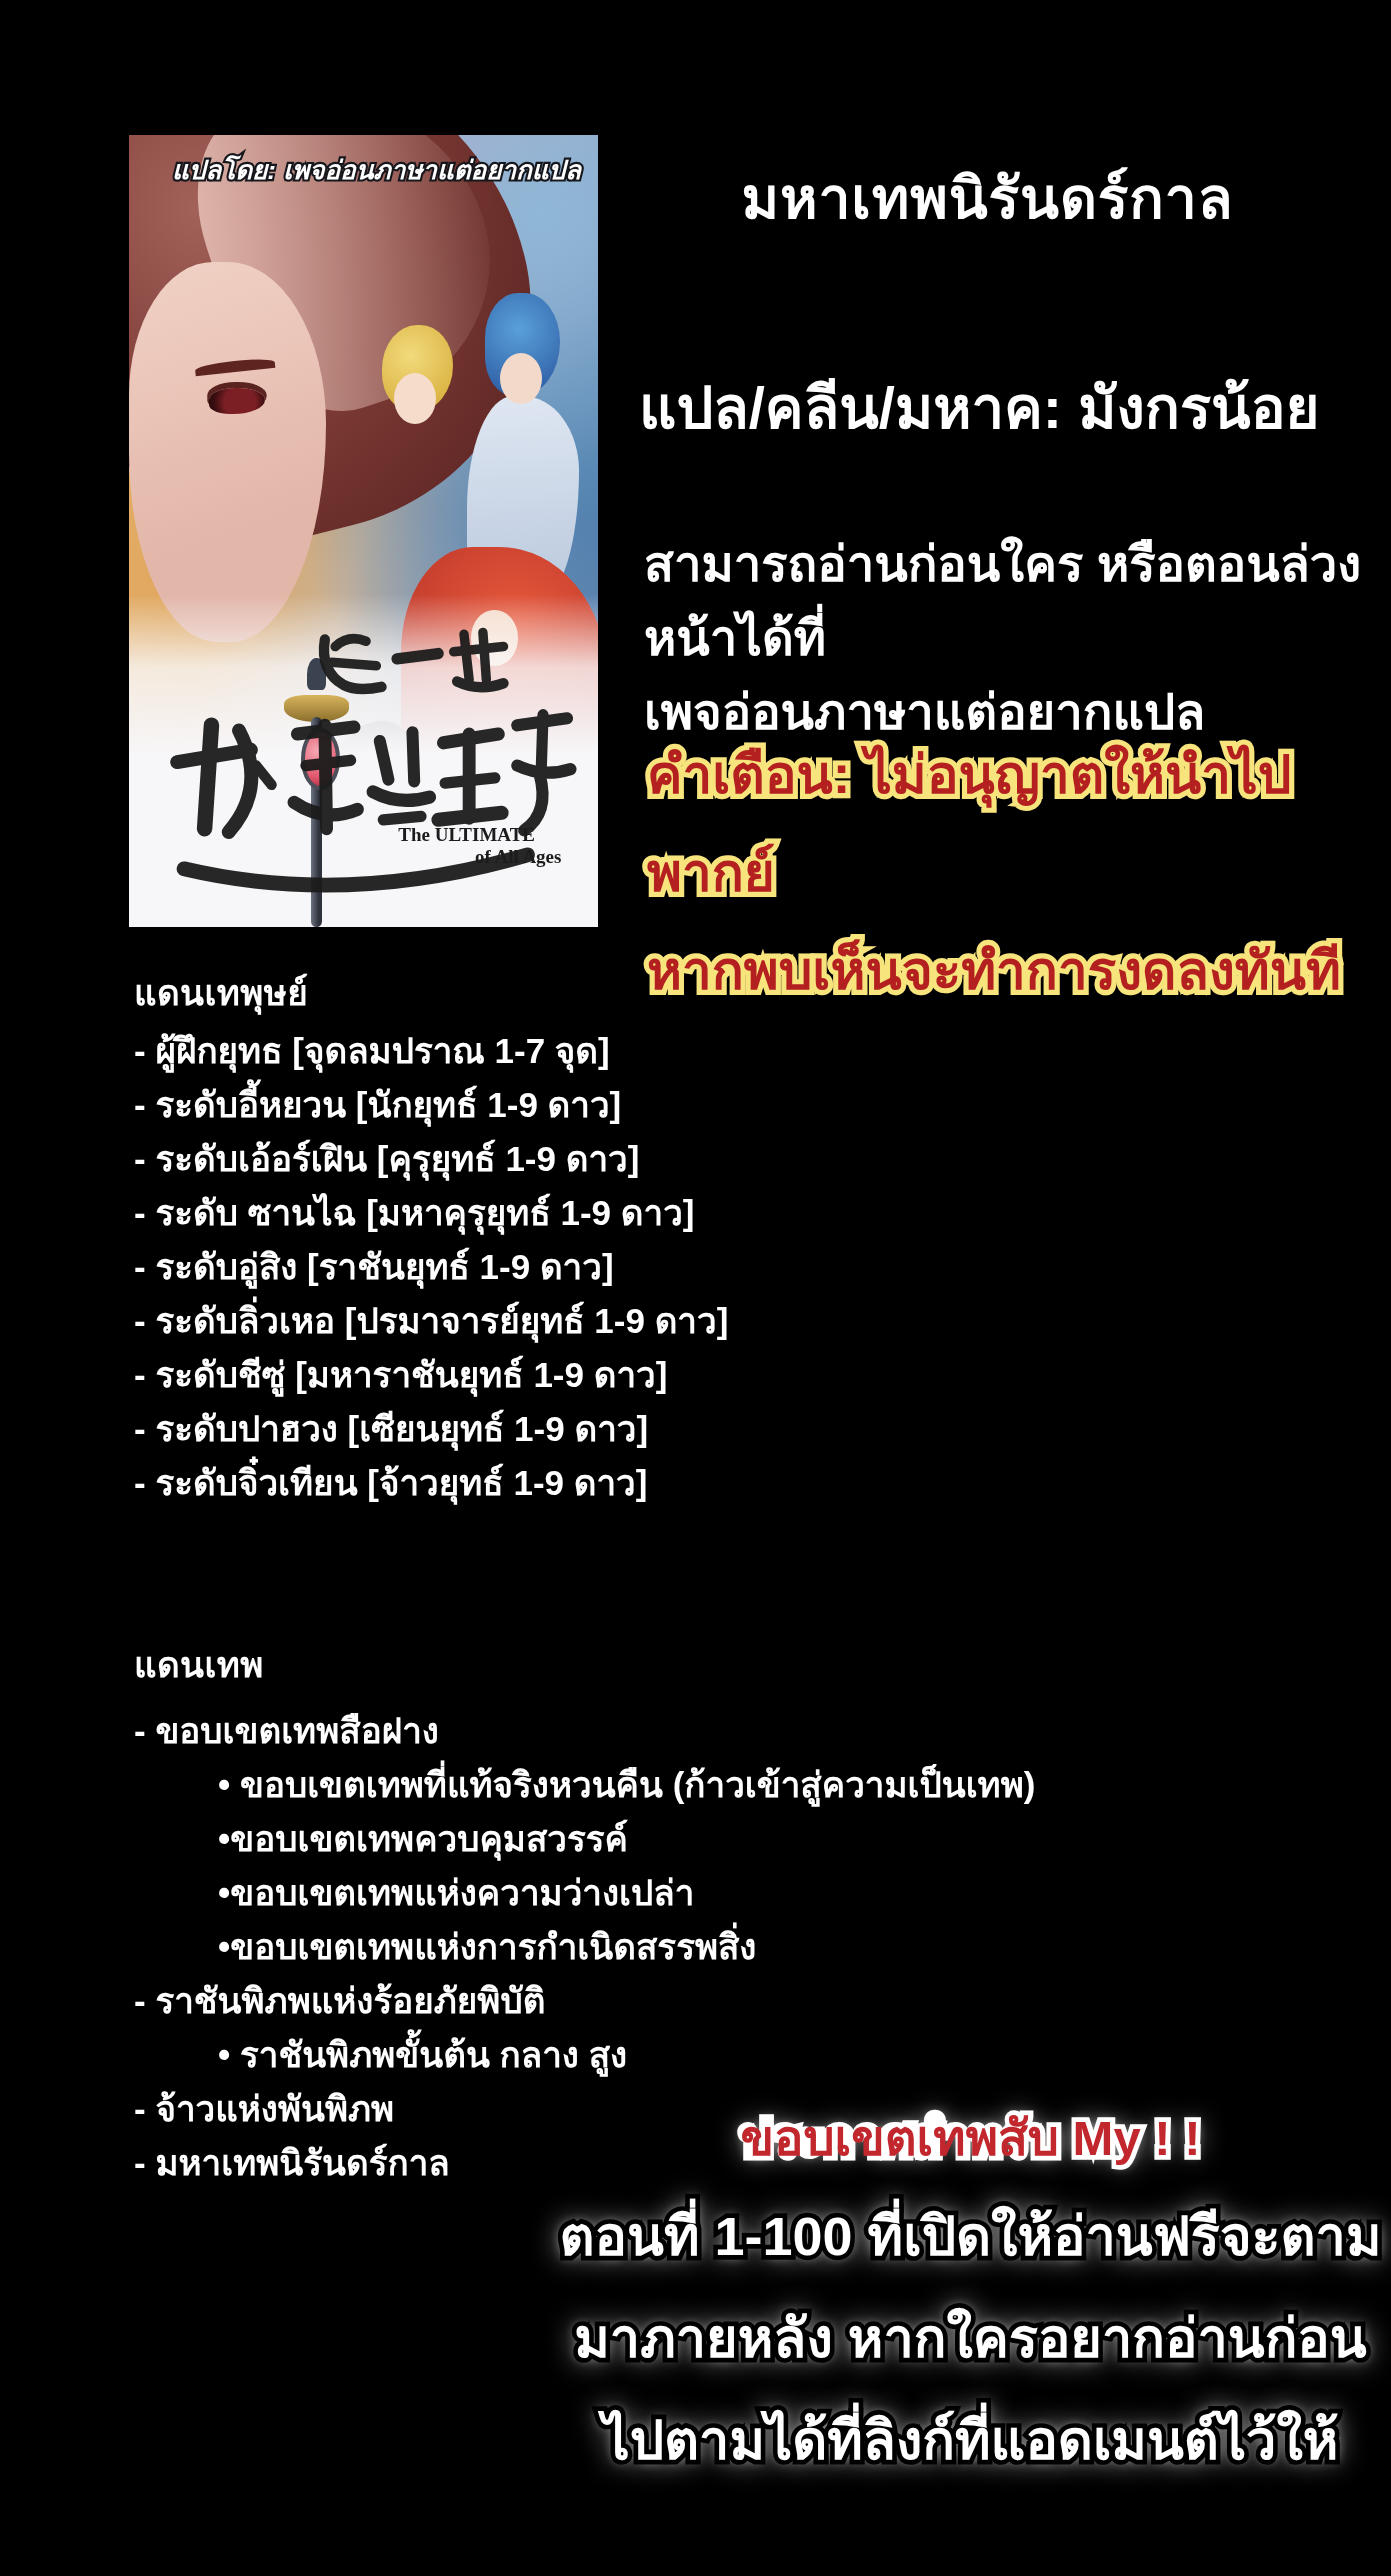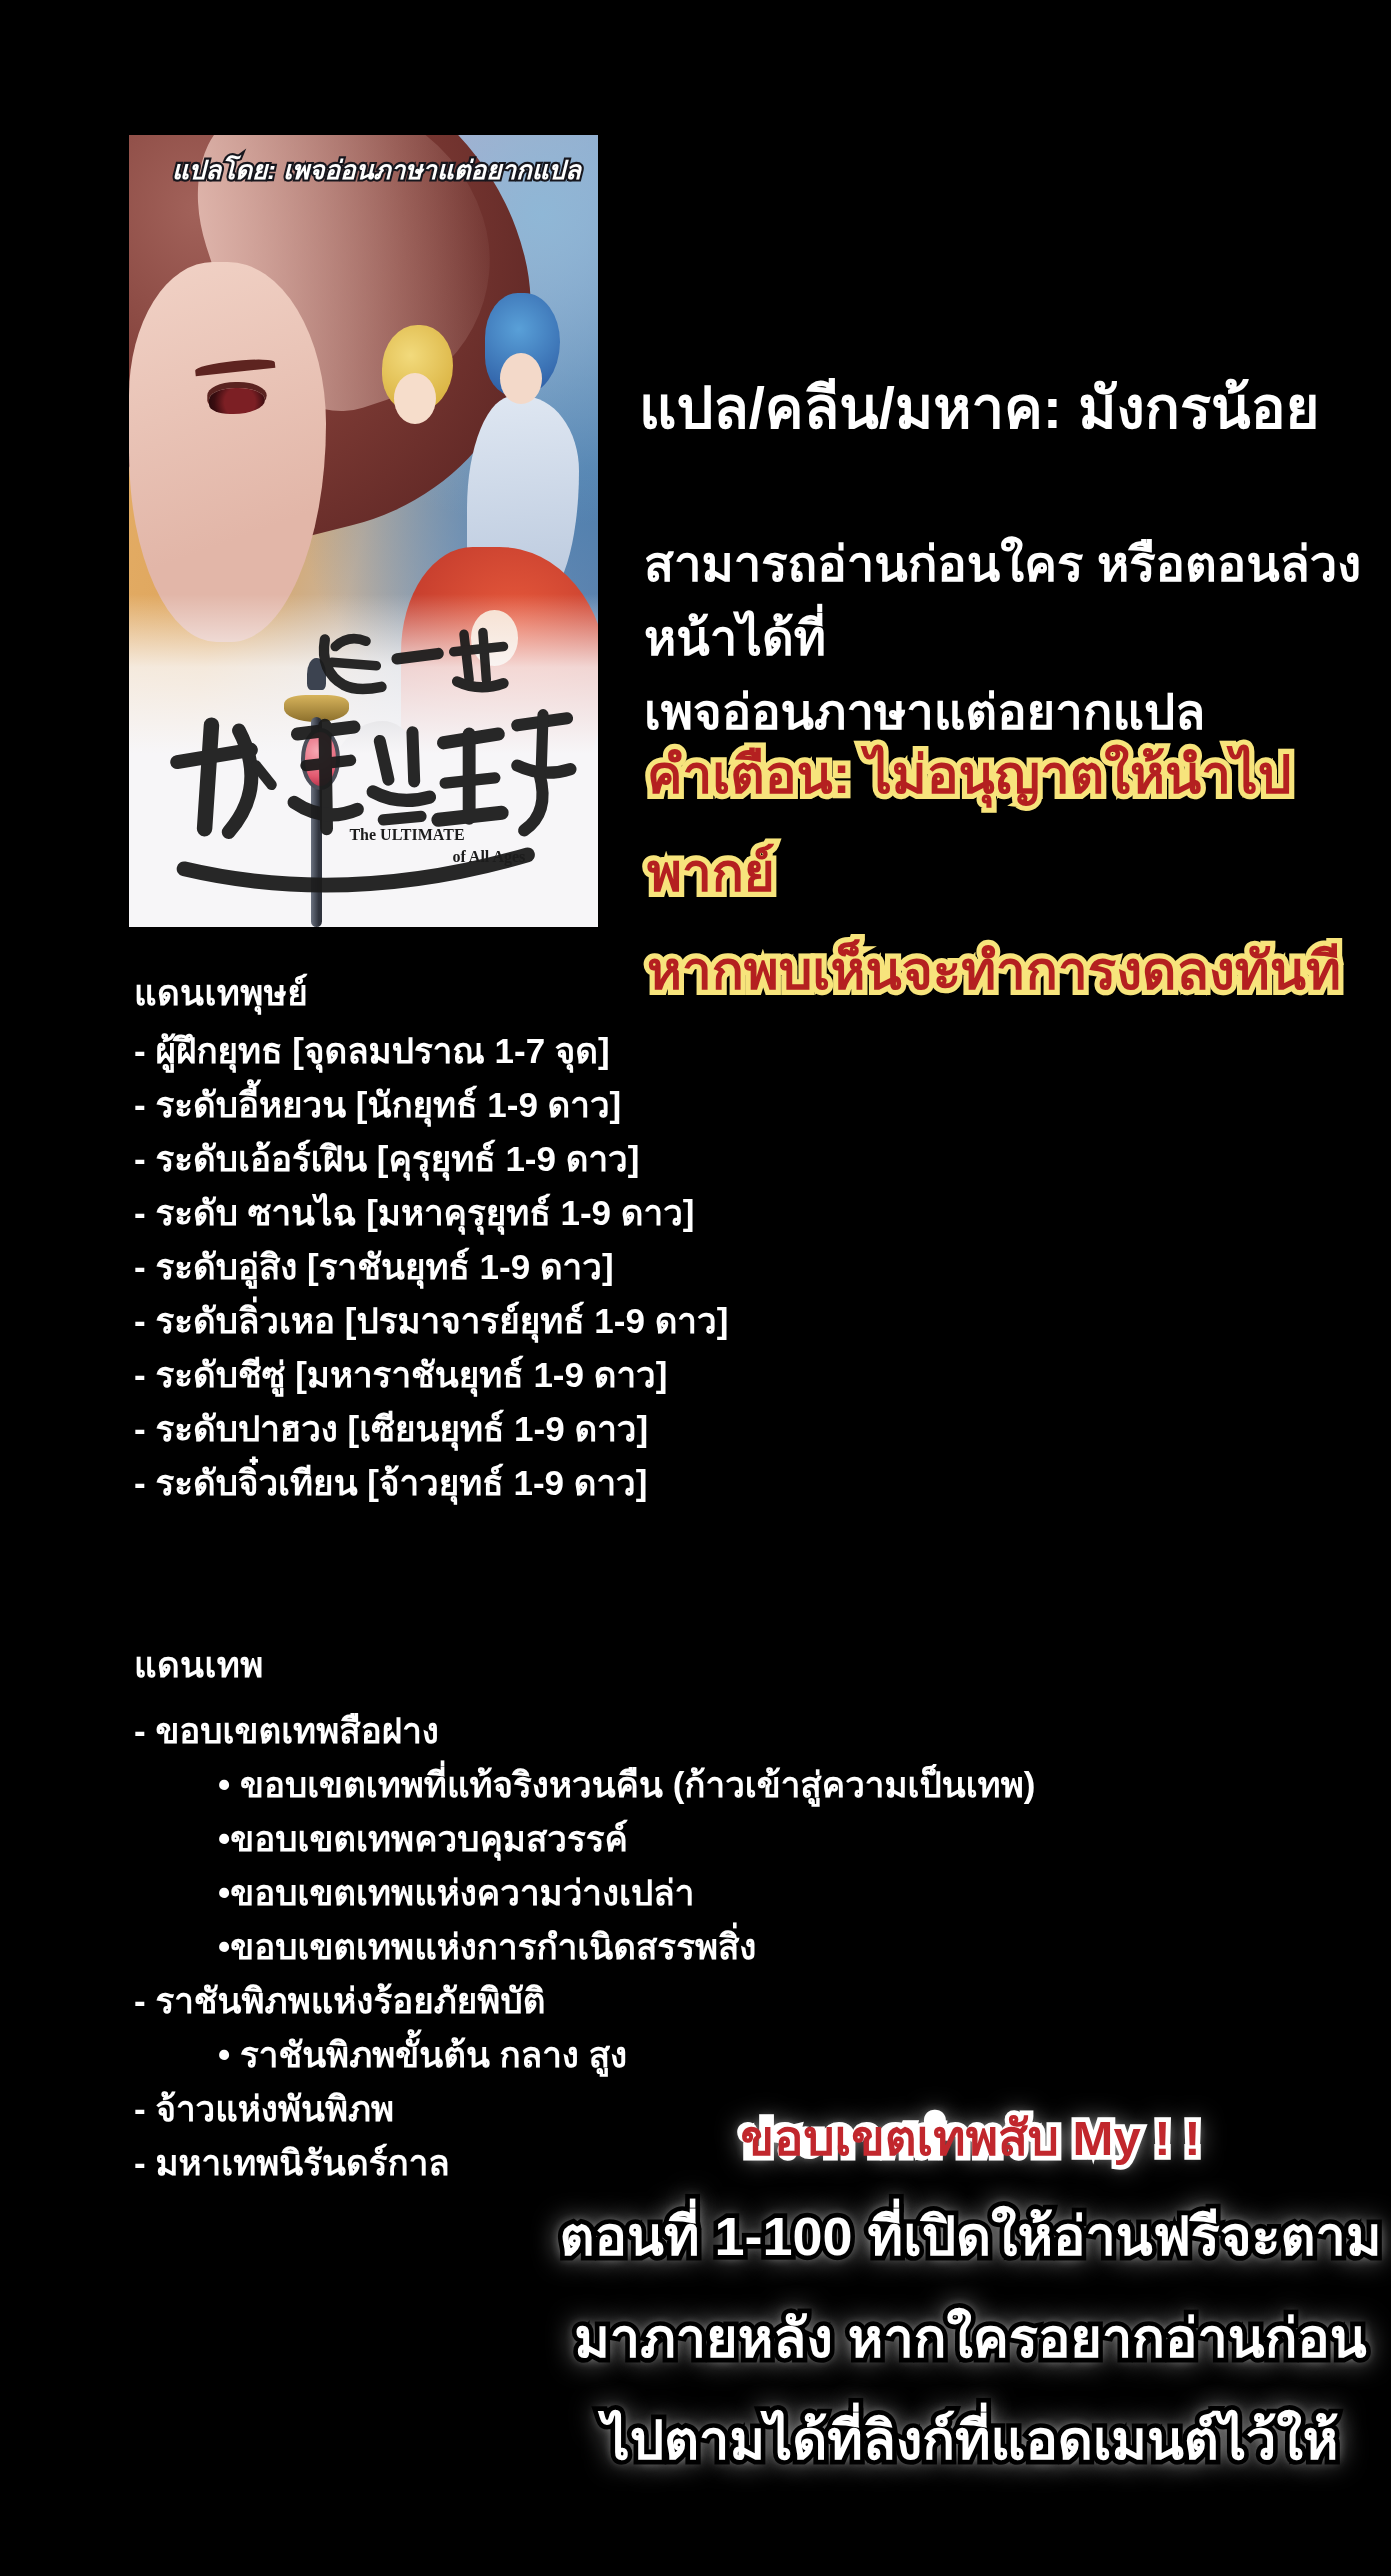--- a/index.html
+++ b/index.html
@@ -148,21 +148,21 @@
   .sword .pommel{position:absolute;left:36%;top:0;width:28%;height:12%;background:#3c4350;border-radius:50% 50% 20% 20%;}
   .cover-credit{
     position:absolute;right:17px;top:13.7px;
     font-size:26px;font-weight:bold;font-style:italic;color:#fff;
     --sc:#16161d;--sw:4.3px;white-space:nowrap;
   }
   .calligraphy{position:absolute;left:0;bottom:0;width:100%;height:42%;}
   .cover-en{
     position:absolute;left:47%;bottom:7.5%;width:50%;
     font-family:"Liberation Serif","DejaVu Serif",serif;
-    color:#1c1c1c;font-weight:bold;font-size:16px;line-height:22px;
+    color:#1c1c1c;font-weight:bold;font-size:19px;line-height:22px;text-align:center;
   }
   .cover-en .en2{display:block;padding-left:103px;}
 </style>
 </head>
 <body>
 
 <div id="canvas">
 
   <div class="cover">
     <div class="hair-swoosh"></div>
@@ -229,20 +229,21 @@
     </div>
 
     <div class="cover-en">
       <span class="en1">The ULTIMATE</span>
       <span class="en2">of All Ages</span>
     </div>
 
     <div class="cover-credit outlined" data-text="แปลโดย: เพจอ่อนภาษาแต่อยากแปล">แปลโดย: เพจอ่อนภาษาแต่อยากแปล</div>
   </div>
 
+  <div class="main-title">มหาเทพนิรันดร์กาล</div>
 
   <div class="credit-line">แปล/คลีน/มหาค: มังกรน้อย</div>
 
   <div class="info-block">
     <div>สามารถอ่านก่อนใคร หรือตอนล่วงหน้าได้ที่</div>
     <div>เพจอ่อนภาษาแต่อยากแปล</div>
   </div>
 
   <div class="warning-block" style="--warn-fill:#b42020;--warn-stroke:#f7e47c;">
     <span class="wline outlined" data-text="คำเตือน: ไม่อนุญาตให้นำไปพากย์">คำเตือน: ไม่อนุญาตให้นำไปพากย์</span>

